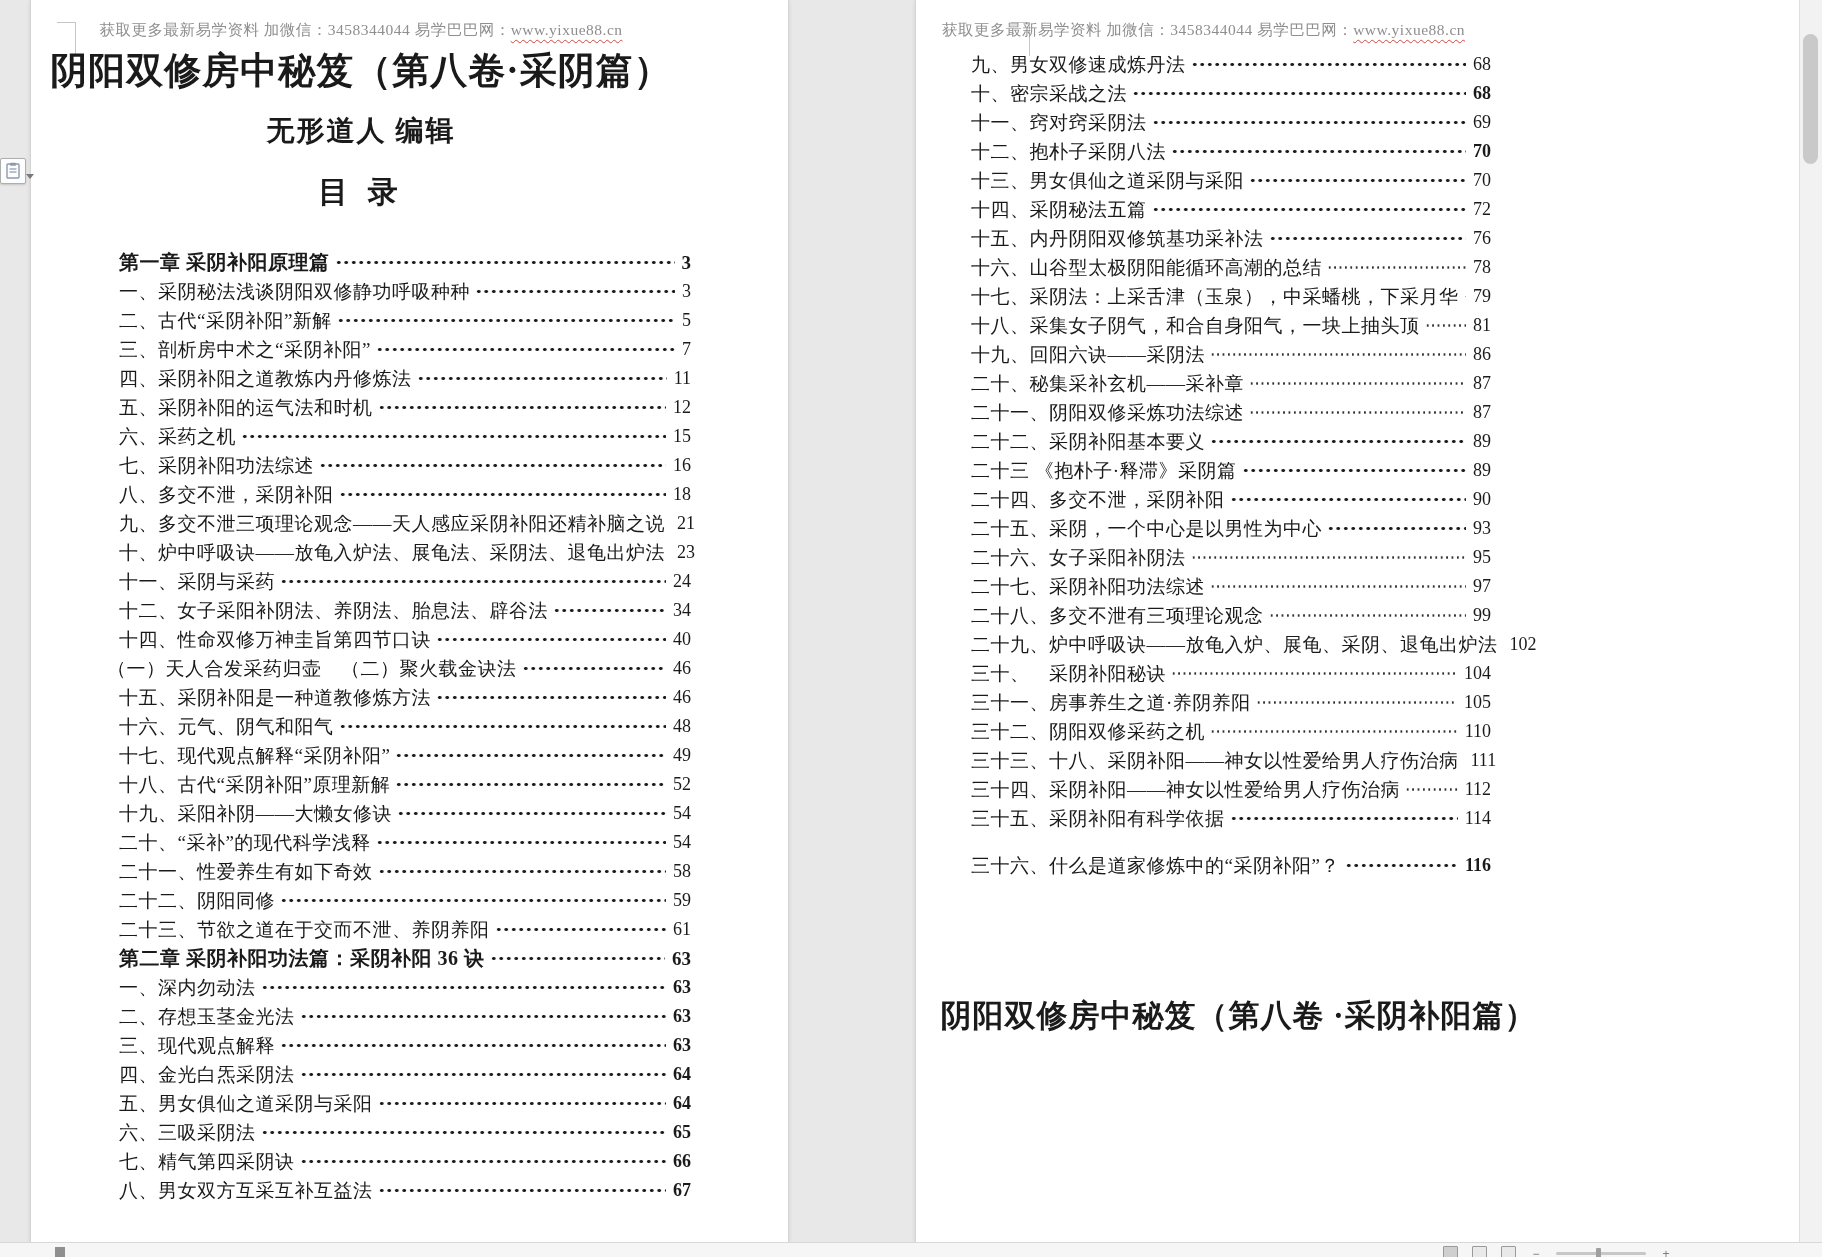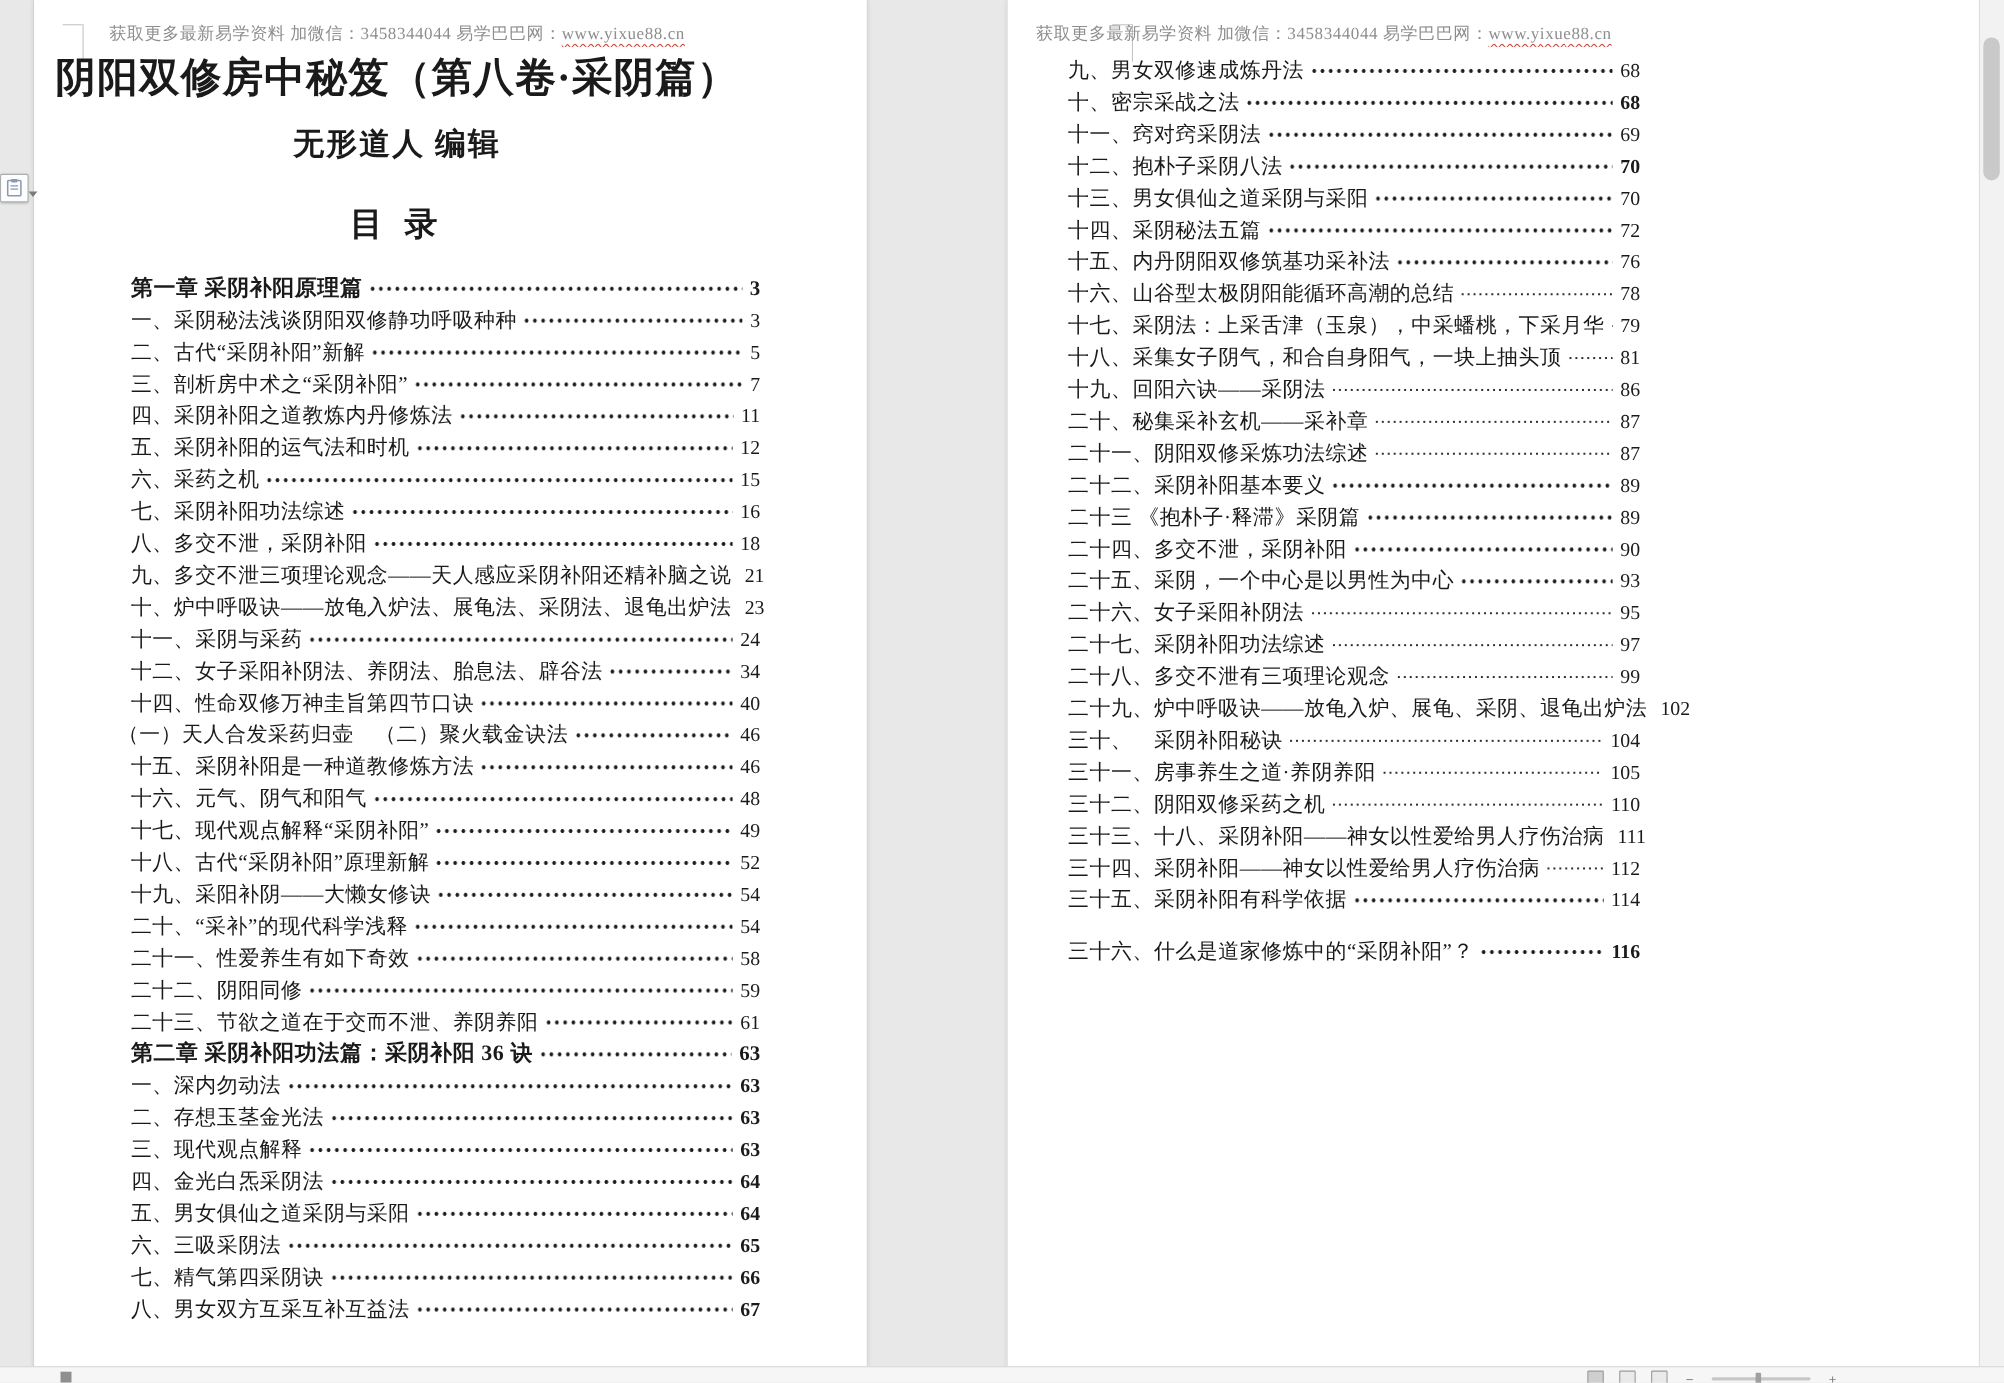--- a/index.html
+++ b/index.html
@@ -35,21 +35,21 @@
 
   .doc-title{
     position:absolute;top:46px;left:0;width:660px;text-align:center;
     font-size:37px;font-weight:700;letter-spacing:1px;white-space:nowrap;
   }
   .doc-editor{
     position:absolute;top:112px;left:0;width:660px;text-align:center;
     font-size:28px;font-weight:700;letter-spacing:2px;
   }
   .toc-heading{
-    position:absolute;top:184px;left:0;width:660px;text-align:center;
+    position:absolute;top:172px;left:0;width:660px;text-align:center;
     font-size:30px;font-weight:700;letter-spacing:6px;
   }
 
   .toc{position:absolute}
   #left-toc{top:248px;left:0;width:660px}
   #right-toc{top:50px;left:0;width:575px}
 
   .row{display:flex;align-items:center;height:29px;font-size:19px;line-height:29px}
   .row .lbl{white-space:nowrap;letter-spacing:.5px}
   .row .dots{
@@ -444,20 +444,21 @@
         <span class="dots"></span>
         <span class="pg">114</span>
       </div>
       <div class="row numbold gap">
         <span class="lbl">三十六、什么是道家修炼中的“采阴补阳”？</span>
         <span class="dots"></span>
         <span class="pg">116</span>
       </div>
     </div>
 
+  <div class="footer-title">阴阳双修房中秘笈（第八卷 ·采阴补阳篇）</div>
 </div>
 
 <div class="paste-btn">
   <div class="box">
     <svg width="18" height="18" viewBox="0 0 18 18">
       <rect x="3" y="2" width="12" height="14" rx="1" fill="none" stroke="#8a9ab0" stroke-width="1.4"></rect>
       <rect x="6" y="0.8" width="6" height="3" rx="1" fill="#8a9ab0"></rect>
       <line x1="5.5" y1="7" x2="12.5" y2="7" stroke="#8a9ab0" stroke-width="1.2"></line>
       <line x1="5.5" y1="10" x2="12.5" y2="10" stroke="#8a9ab0" stroke-width="1.2"></line>
     </svg>

